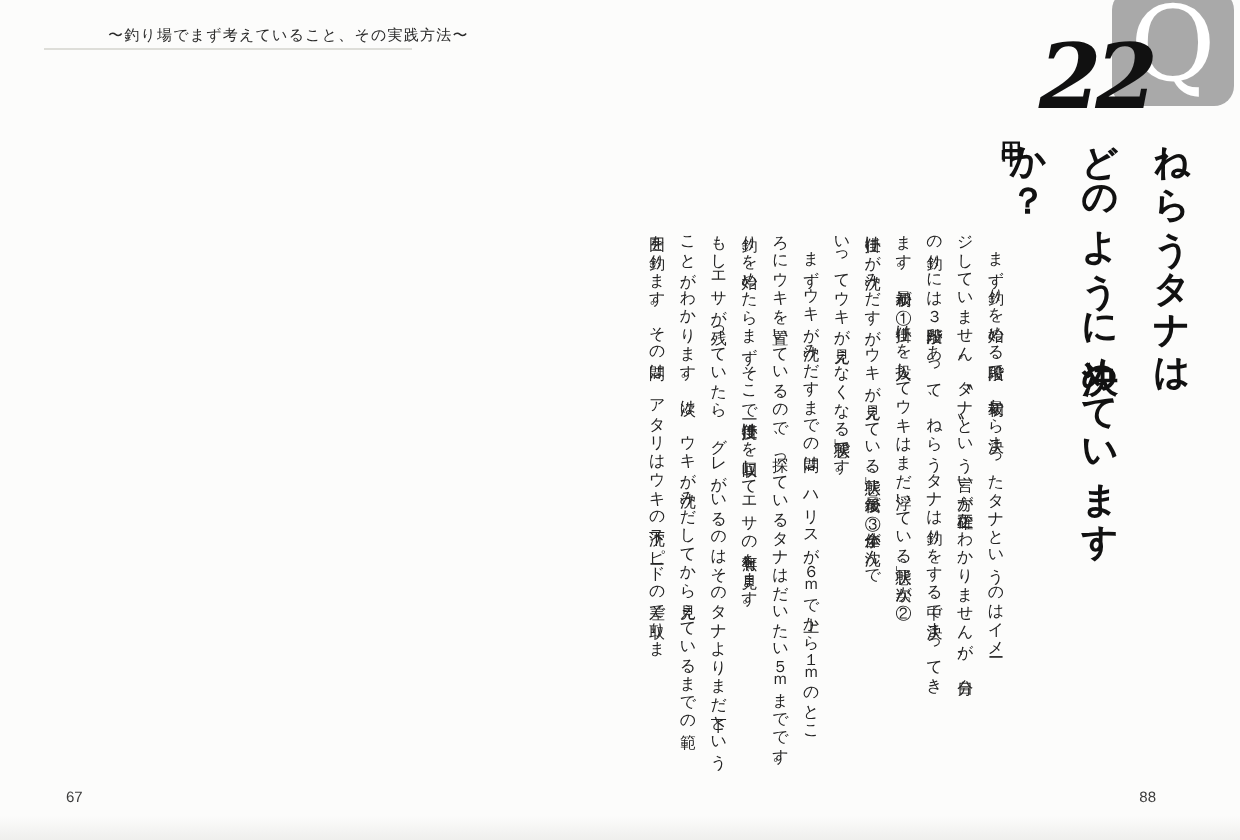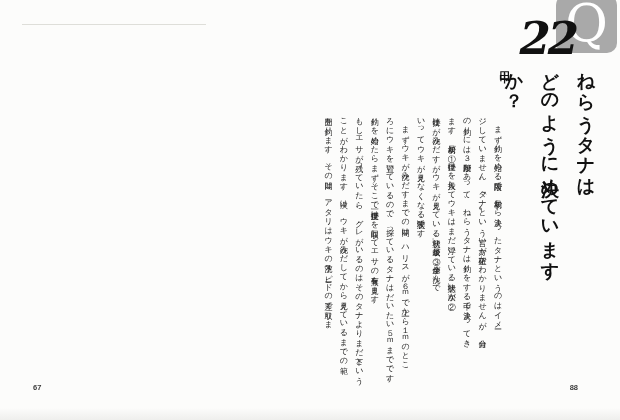--- a/index.html
+++ b/index.html
@@ -16,21 +16,21 @@
   .running-head{
     position:absolute;top:13px;left:54px;
     font-size:7.5px;letter-spacing:0.6px;color:#2a2a2a;white-space:nowrap;
   }
   .head-rule{
     position:absolute;top:24px;left:22px;width:184px;height:1px;
     background:#deded9;
   }
 
   
-  .folio{position:absolute;bottom:28px;font-size:7.5px;color:#3c3c3c;font-weight:bold;}
+  .folio{position:absolute;bottom:17px;font-size:7.5px;color:#3c3c3c;}
   #left-page .folio{left:33px;}
   #right-page .folio{right:42px;}
 
   
   .q-badge{
     position:absolute;top:-5px;right:3px;width:61px;height:58px;
     border-radius:10px;display:flex;align-items:center;justify-content:center;
   }
   .q-letter{
     font-family:"DejaVu Serif",serif;font-size:52px;line-height:1;color:#ffffff;
@@ -71,20 +71,21 @@
   .bottom-shade{
     position:absolute;left:0;bottom:0;width:620px;height:12px;
     background:linear-gradient(to bottom,rgba(120,120,110,0) 0%,rgba(120,120,110,0.10) 100%);
     pointer-events:none;
   }
 </style>
 </head>
 <body>
 
 <div class="page" id="left-page">
+  <div class="running-head">〜釣り場でまず考えていること、その実践方法〜</div>
   <div class="head-rule"></div>
 
   <div class="folio">67</div>
 </div>
 
 <div class="page" id="right-page">
   <div class="q-badge" style="background: rgb(169, 169, 169);">
     <span class="q-letter">Q</span>
   </div>
   <div class="q-number">22</div>

